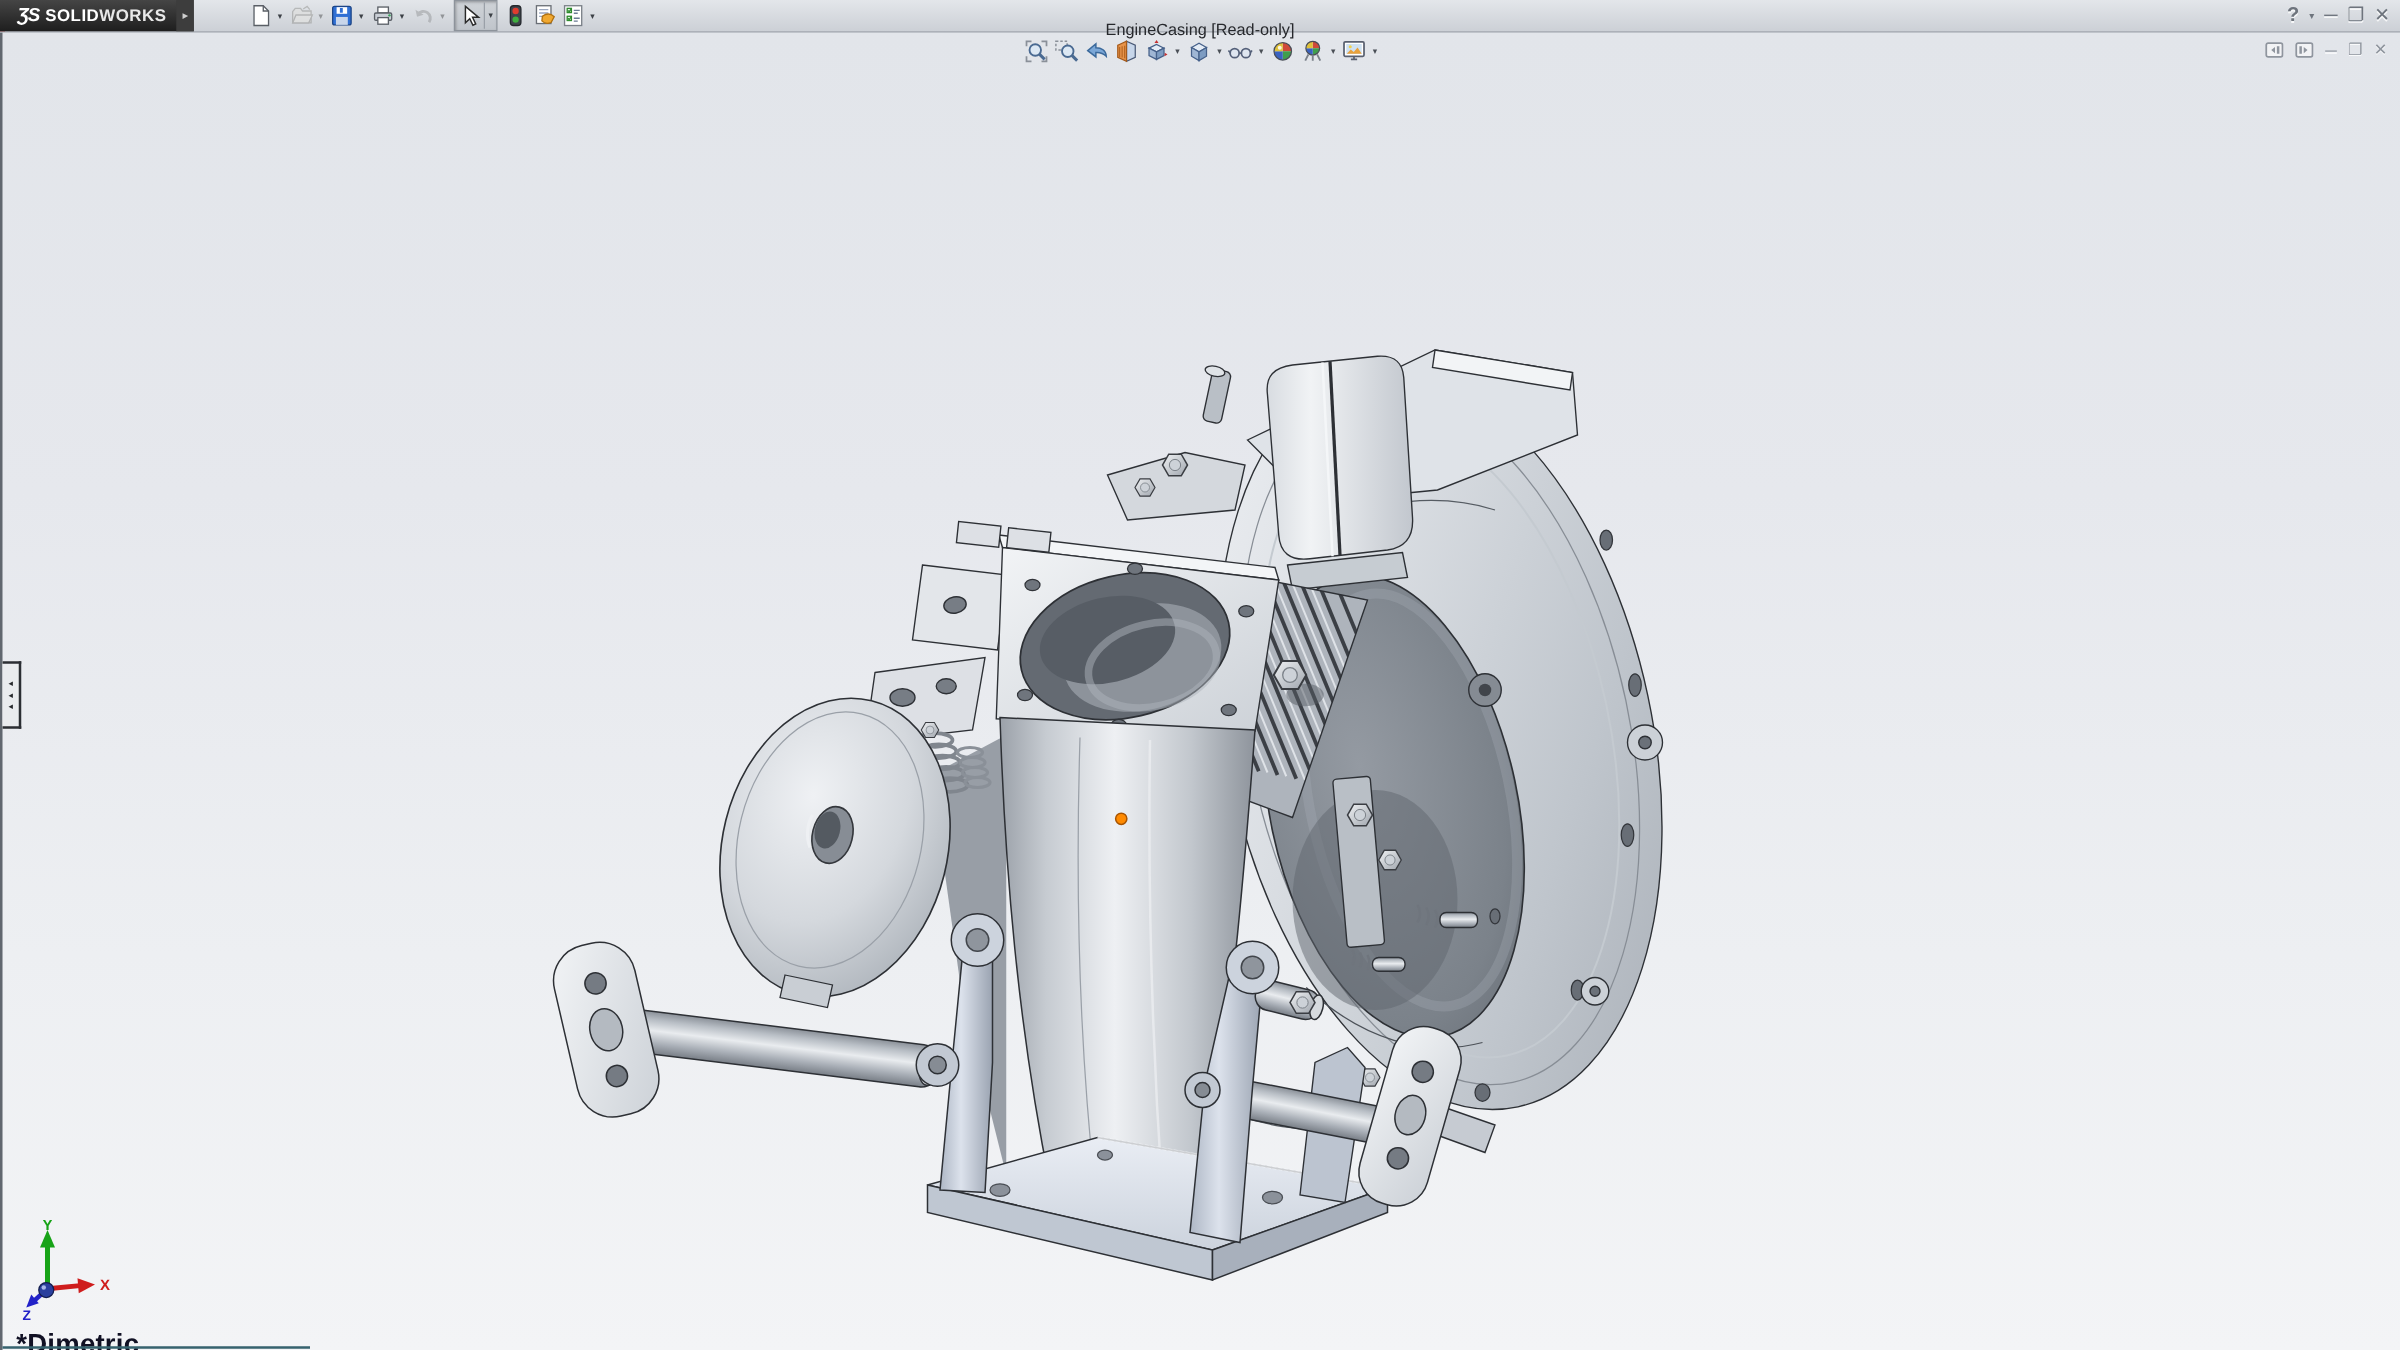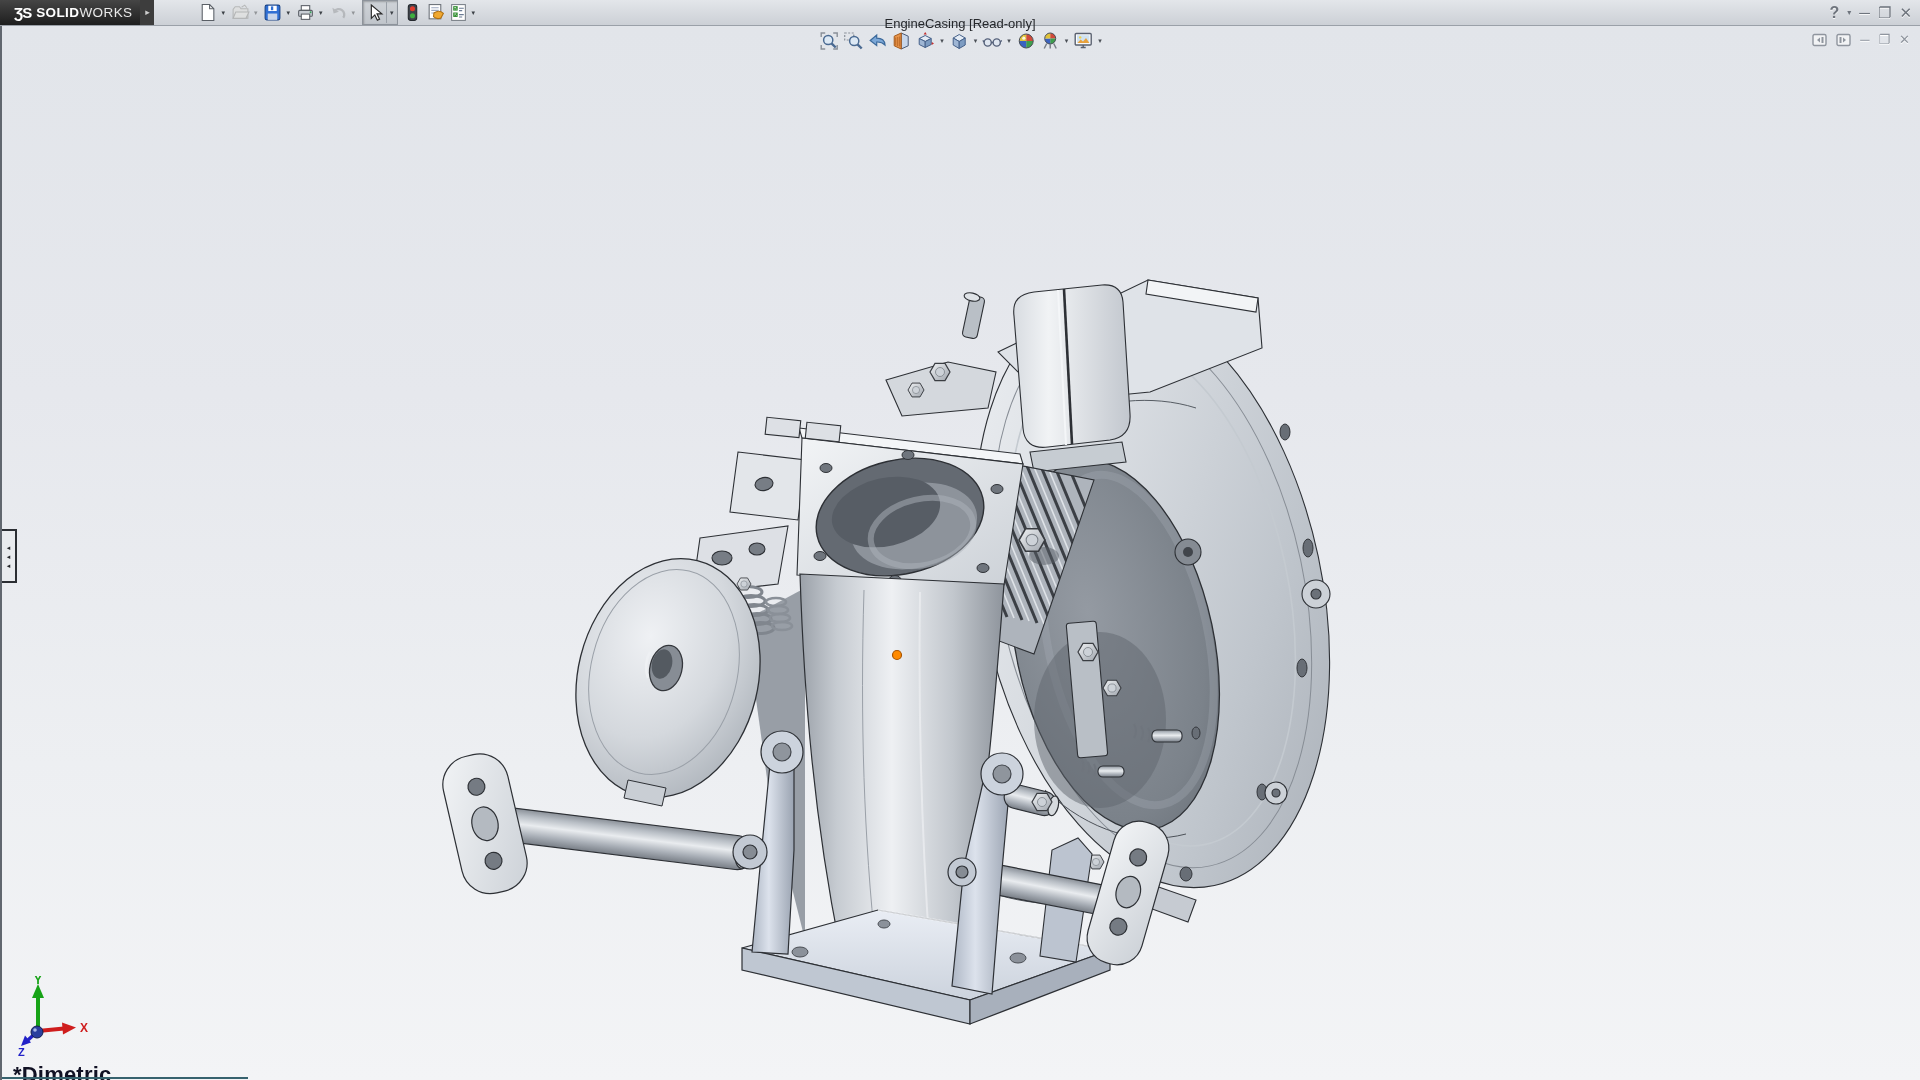--- a/index.html
+++ b/index.html
@@ -5,23 +5,23 @@
   html,body{margin:0;padding:0;background:#d8dade;font-family:"Liberation Sans","DejaVu Sans",sans-serif;}
   .app{position:relative;width:1920px;height:1080px;overflow:hidden;background:#e8eaee;}
 
   
   .titlebar{position:absolute;left:0;top:0;width:1920px;height:25px;
     background:linear-gradient(#e3e6ea,#ccd0d6);border-bottom:1px solid #9aa0a8;z-index:10;
     display:flex;align-items:center;}
   .red-strip{position:absolute;left:0;top:0;width:4px;height:25px;background:#a01313;}
   .logo{height:25px;display:flex;align-items:center;background:linear-gradient(#454545,#1e1e1e);
     color:#fff;padding:0 0 0 14px;position:relative;}
-  .logo-glyph{font-weight:bold;font-size:15px;margin-right:5px;letter-spacing:-1px;}
+  .logo-glyph{font-style:italic;font-weight:bold;font-size:15px;margin-right:5px;letter-spacing:-1px;}
   .logo-solid{font-weight:bold;font-size:13.5px;letter-spacing:.4px;}
-  .logo-works{font-weight:400;font-size:13.5px;letter-spacing:.4px;color:#e8e8e8;}
+  .logo-works{font-weight:700;font-size:13.5px;letter-spacing:.4px;color:#e8e8e8;}
   .logo-arrow{display:inline-block;width:14px;height:25px;background:#3d3d3d;color:#cfcfcf;
     font-size:9px;line-height:25px;text-align:center;margin-left:8px;cursor:pointer;}
   .std-toolbar{display:flex;align-items:center;margin-left:42px;height:25px;}
   .tb-btn{display:flex;align-items:center;height:23px;padding:0 2px;cursor:pointer;}
   .tb-btn svg{width:19px;height:19px;}
   .caret{font-size:7px;color:#3c4046;margin:0 4px 0 2px;cursor:pointer;}
   .disabled{opacity:.45;filter:grayscale(.7);}
   .select-group{display:flex;align-items:center;height:23px;margin:0 3px;
     border:1px solid #8d939b;background:linear-gradient(#cfd3d8,#c0c5cb);
     box-shadow:inset 1px 1px 2px rgba(0,0,0,.25);}

